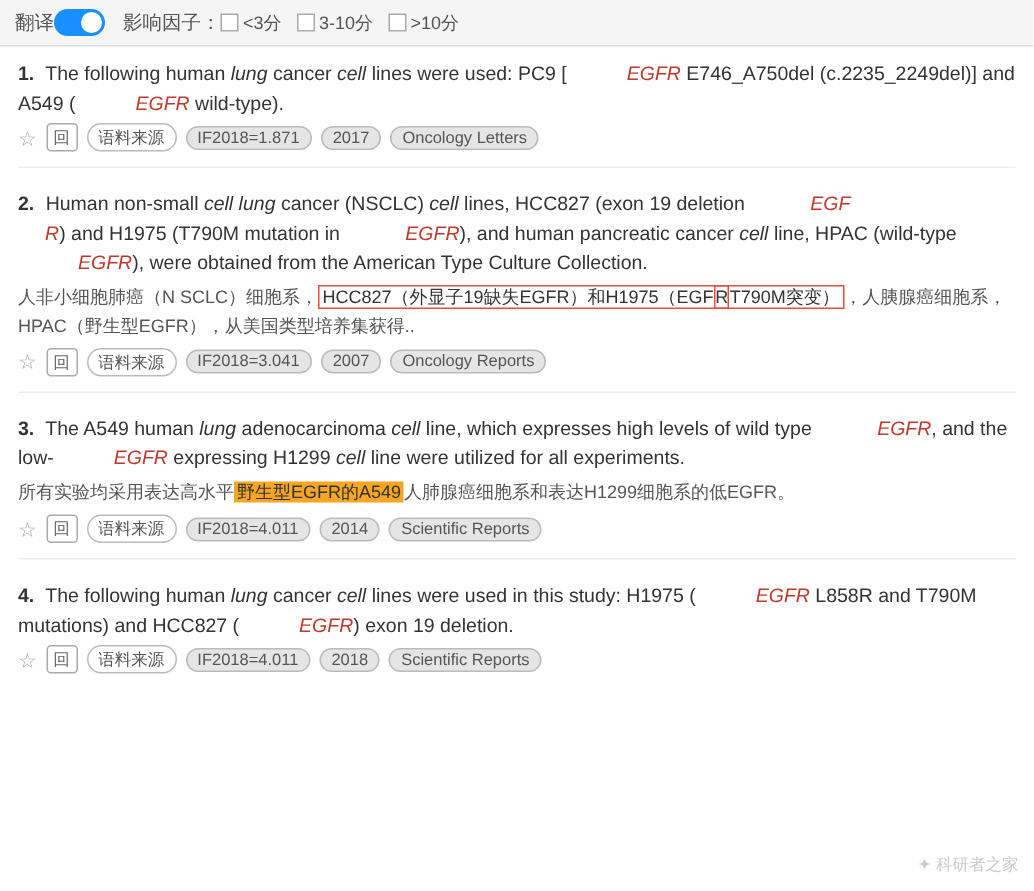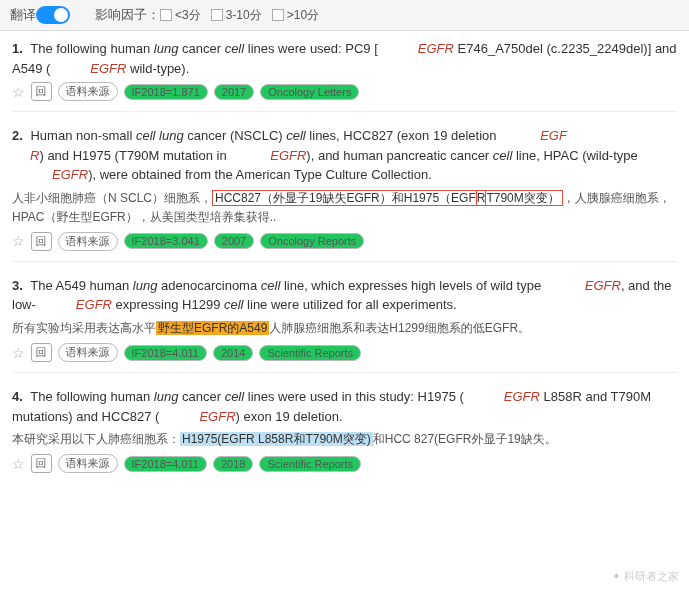--- a/index.html
+++ b/index.html
@@ -41,21 +41,21 @@
       border-radius: 50%;
       width: 14px;
       height: 14px;
       position: absolute;
       right: 2px;
       top: 2px;
     }
     .impact-label {
       color: #555;
       font-size: 13px;
-      margin-left: 25px;
+      margin-left: 12px;
     }
     .impact-options {
       display: flex;
       gap: 10px;
       align-items: center;
     }
     .impact-option {
       display: flex;
       align-items: center;
       gap: 3px;
@@ -146,21 +146,21 @@
       font-size: 11px;
       color: #666;
       cursor: pointer;
     }
     .badge {
       border: 1px solid #bbb;
       border-radius: 10px;
       padding: 1px 7px;
       font-size: 11px;
       color: #555;
-      background: #22c55e;
+      background: #e5e5e5;
     }
     .badge-source {
       background: #fff;
     }
 
     
     .watermark {
       position: fixed;
       bottom: 10px;
       right: 10px;
@@ -244,23 +244,20 @@
       <span class="badge">2014</span>
       <span class="badge">Scientific Reports</span>
     </div>
   </div>
 
   <div class="result-item" style="border-bottom:none;">
     <div class="result-text-en">
       <span class="result-number">4.</span>
       The following human <span class="highlight-italic">lung</span> cancer <span class="highlight-italic">cell</span> lines were used in this study: H1975 (<span class="highlight-red">EGFR</span> L858R and T790M mutations) and HCC827 (<span class="highlight-red">EGFR</span>) exon 19 deletion.
     </div>
-    <div class="result-text-zh">
-      本研究采用以下人肺癌细胞系：<span class="highlight-box-blue">H1975(EGFR L858R和T790M突变)</span>和HCC 827(EGFR外显子19缺失。
-    </div>
     <div class="meta-row">
       <span class="star-icon">☆</span>
       <span class="cite-icon">回</span>
       <span class="badge badge-source">语料来源</span>
       <span class="badge">IF2018=4.011</span>
       <span class="badge">2018</span>
       <span class="badge">Scientific Reports</span>
     </div>
   </div>
 

